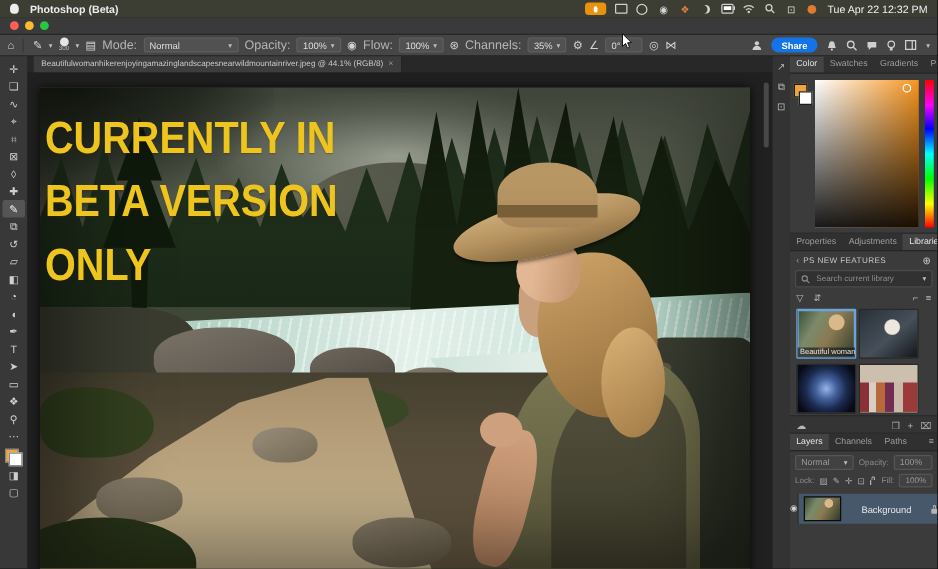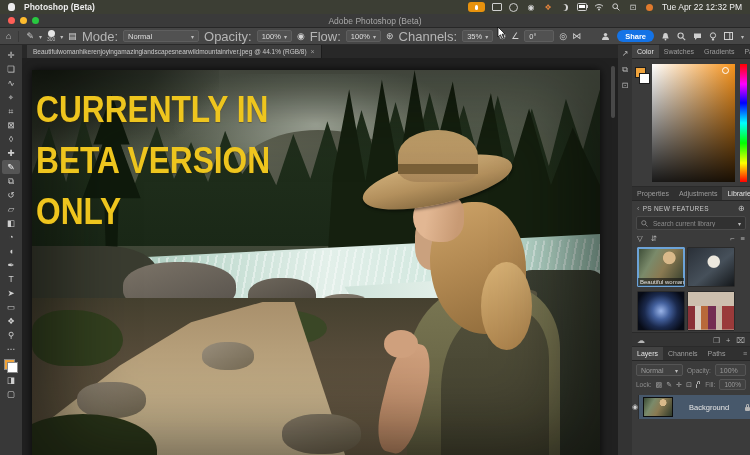--- a/index.html
+++ b/index.html
@@ -29,21 +29,21 @@
   .light{width:7px;height:7px;border-radius:50%;}
   .title-txt{position:absolute;left:0;right:0;top:2px;text-align:center;font-size:8.5px;color:#a8a8a8;}
   
   .optionsbar{position:absolute;top:28px;left:0;right:0;height:16px;background:#464646;border-bottom:1px solid #2a2a2a;
               display:flex;align-items:center;gap:5px;padding:0 6px;font-size:8px;color:#c9c9c9;}
   .ob-ico{font-size:9px;color:#d2d2d2;line-height:1;}
   .ob-sep{width:1px;height:11px;background:#383838;margin:0 2px;}
   .ob-field{display:flex;align-items:center;gap:3px;background:#515151;border:1px solid #5e5e5e;border-radius:2px;
             padding:0px 4px;height:10px;font-size:7.5px;color:#dedede;}
   .chev{font-size:6px;color:#bdbdbd;}
-  .ob-lab{color:#b5b5b5;font-size:13px;white-space:nowrap;}
+  .ob-lab{color:#b5b5b5;font-size:10px;white-space:nowrap;}
   .brush-preset{display:flex;flex-direction:column;align-items:center;line-height:1;}
   .brush-preset b{width:7px;height:7px;border-radius:50%;background:#e6e6e6;}
   .brush-preset span{font-size:5px;color:#bdbdbd;}
   .ob-right{margin-left:auto;display:flex;align-items:center;gap:7px;justify-content:space-between;}
   .share-pill{background:#1473e6;color:#fff;border-radius:7px;font-size:7.5px;padding:1.5px 8px;font-weight:bold;}
   .ob-svg{display:inline-flex;align-items:center;}
   
   .toolbar{position:absolute;top:45px;left:0;bottom:0;width:22px;background:#383838;border-right:1px solid #2b2b2b;
            display:flex;flex-direction:column;align-items:center;padding-top:3px;gap:0;}
   .tool{width:18px;height:14px;display:flex;align-items:center;justify-content:center;font-size:8.5px;color:#cfcfcf;border-radius:2px;}
@@ -223,21 +223,20 @@
       <span class="clock">Tue Apr 22  12:32 PM</span>
     </span>
   </div>
 
   <div class="titlebar">
     <span class="lights">
       <span class="light" style="background:#ff5f57;"></span>
       <span class="light" style="background:#febc2e;"></span>
       <span class="light" style="background:#28c840;"></span>
     </span>
-    <div class="title-txt">Adobe Photoshop (Beta)</div>
   </div>
 
   <div class="optionsbar">
     <span class="ob-ico">⌂</span>
     <span class="ob-sep"></span>
     <span class="ob-ico">✎</span>
     <span class="chev">▾</span>
     <span class="brush-preset">
       <b></b>
       <span>300</span>

